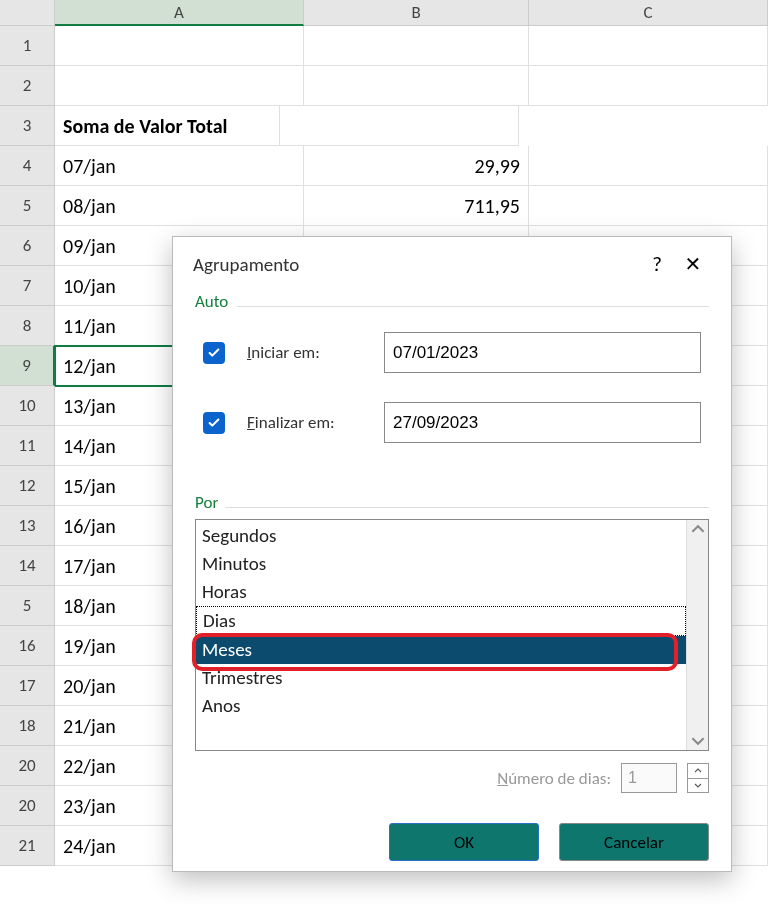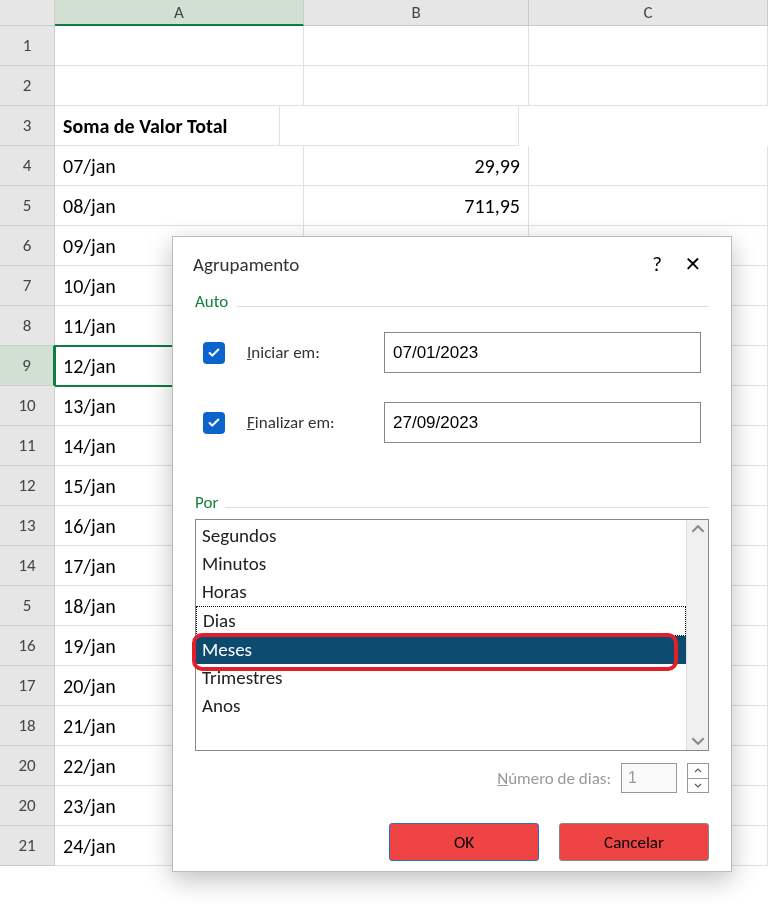--- a/index.html
+++ b/index.html
@@ -64,21 +64,21 @@
 
 .numdias { display: flex; align-items: center; justify-content: flex-end; gap: 10px; padding: 12px 0 8px; }
 .numdias-label { font-size: 17px; color: #999; }
 .numdias-label .ul { text-decoration: underline; }
 .numdias-input { width: 56px; height: 30px; border: 1px solid #999; padding: 0 6px; font-size: 16px; color: #999; }
 .spinner { width: 22px; height: 30px; border: 1px solid #999; display: flex; flex-direction: column; }
 .spin-btn { flex: 1; display: flex; align-items: center; justify-content: center; }
 .spin-btn + .spin-btn { border-top: 1px solid #999; }
 
 .dlg-buttons { display: flex; gap: 20px; justify-content: flex-end; padding: 10px 22px 20px; }
-.dlg-btn { width: 150px; height: 38px; border: 1px solid #888; background: #ef4444; font-size: 17px; border-radius: 3px; display: flex; align-items: center; justify-content: center; }
+.dlg-btn { width: 150px; height: 38px; border: 1px solid #888; background: #0f766e; font-size: 17px; border-radius: 3px; display: flex; align-items: center; justify-content: center; }
 .dlg-btn.ok { border: 1.4px solid #2a6fc9; }
 </style>
 </head>
 <body>
 
 <div class="sheet">
   <div class="col-headers">
     <div class="row-header-spacer"></div>
     <div class="col-header col-A active">A</div>
     <div class="col-header col-B">B</div>

